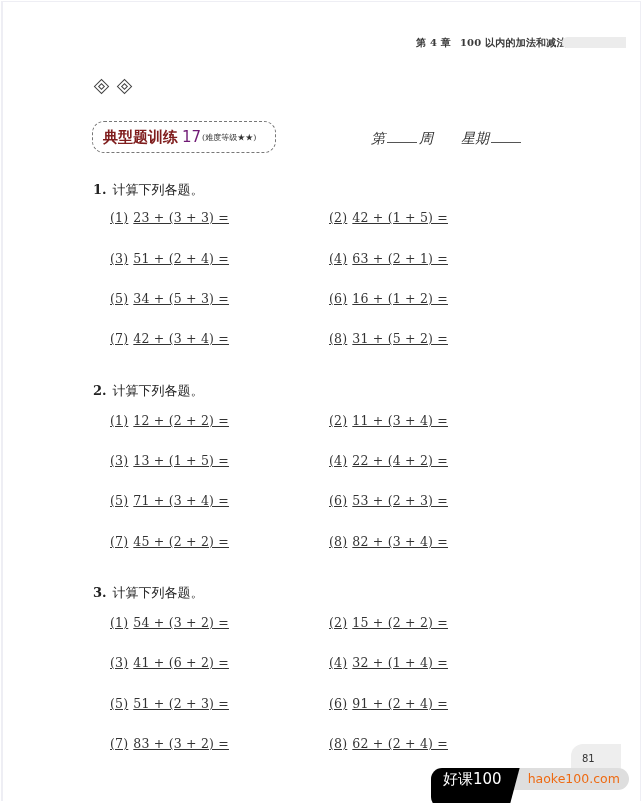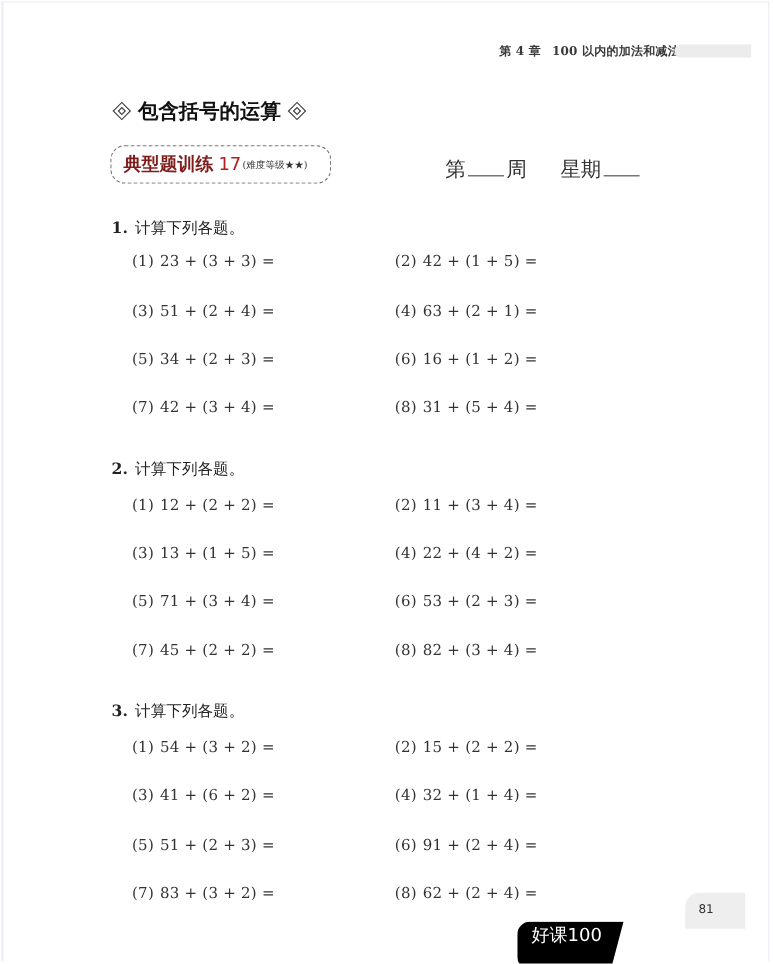--- a/index.html
+++ b/index.html
@@ -44,40 +44,41 @@
     border: 1.5px dashed #777; border-radius: 12px;
     box-sizing: border-box;
     display: flex; align-items: center; padding-left: 10px; white-space: nowrap;
   }
   .practice-title {
     font-family: "DejaVu Sans", "Liberation Sans", sans-serif;
     font-size: 15px; font-weight: bold; color: #7f1d1d;
   }
   .practice-num {
     font-family: "DejaVu Sans", "Liberation Sans", sans-serif;
-    font-size: 15px; color: #b91c1c; margin-left: 4px;
+    font-size: 15px; color: #701a75; margin-left: 4px;
   }
   .practice-diff { font-size: 8px; color: #333; margin-left: 1px; }
   .week-area {
     position: absolute; left: 371px; top: 130px;
-    font-size: 17px; color: #333; white-space: nowrap; 
+    font-size: 14px; color: #333; white-space: nowrap; font-style: italic;
   }
   .blank {
     display: inline-block; width: 30px; border-bottom: 1px solid #555;
     height: 12px; vertical-align: baseline; margin: 0 2px;
   }
   .week-area .gap { display: inline-block; width: 28px; }
   .question-head {
     position: absolute; left: 93px;
     font-size: 13px; color: #222; white-space: nowrap;
   }
   .question-head .qnum { font-weight: bold; margin-right: 6px; }
   .item {
     position: absolute; font-size: 12.5px; color: #333; white-space: nowrap;
     letter-spacing: 0.2px;
+    text-decoration: underline;
   }
   .item .lbl { margin-right: 5px; }
   .page-num-tab {
     position: absolute; left: 571px; top: 744px; width: 50px; height: 30px;
     background: #eeeeee; border-radius: 12px 0 0 0;
   }
   .page-num {
     position: absolute; left: 582px; top: 753px;
     font-family: "DejaVu Sans", "Liberation Sans", sans-serif;
     font-size: 10px; color: #333;
@@ -103,45 +104,44 @@
 
 <div class="frame"></div>
 
 <div class="running-header">
   <span class="chap">第 4 章</span><span>100 以内的加法和减法(一)</span>
 </div>
 <div class="header-bar"></div>
 
 <div class="section-title">
   <span class="diamond"></span>
-  <span>包含括号的运算</span>
   <span class="diamond"></span>
 </div>
 
 <div class="practice-box">
   <span class="practice-title">典型题训练</span>
   <span class="practice-num">17</span>
   <span class="practice-diff">(难度等级★★)</span>
 </div>
 
 <div class="week-area">
   <span>第</span><span class="blank"></span><span>周</span><span class="gap"></span><span>星期</span><span class="blank"></span>
 </div>
 
 <div class="question-head" style="top:181px">
   <span class="qnum">1.</span><span>计算下列各题。</span>
 </div>
 <div class="item" style="left:110px;top:210px"><span class="lbl">(1)</span><span>23 + (3 + 3) =</span></div>
 <div class="item" style="left:329px;top:210px"><span class="lbl">(2)</span><span>42 + (1 + 5) =</span></div>
 <div class="item" style="left:110px;top:251px"><span class="lbl">(3)</span><span>51 + (2 + 4) =</span></div>
 <div class="item" style="left:329px;top:251px"><span class="lbl">(4)</span><span>63 + (2 + 1) =</span></div>
-<div class="item" style="left:110px;top:291px"><span class="lbl">(5)</span><span>34 + (2 + 3) =</span></div>
+<div class="item" style="left:110px;top:291px"><span class="lbl">(5)</span><span>34 + (5 + 3) =</span></div>
 <div class="item" style="left:329px;top:291px"><span class="lbl">(6)</span><span>16 + (1 + 2) =</span></div>
 <div class="item" style="left:110px;top:331px"><span class="lbl">(7)</span><span>42 + (3 + 4) =</span></div>
-<div class="item" style="left:329px;top:331px"><span class="lbl">(8)</span><span>31 + (5 + 4) =</span></div>
+<div class="item" style="left:329px;top:331px"><span class="lbl">(8)</span><span>31 + (5 + 2) =</span></div>
 
 <div class="question-head" style="top:382px">
   <span class="qnum">2.</span><span>计算下列各题。</span>
 </div>
 <div class="item" style="left:110px;top:413px"><span class="lbl">(1)</span><span>12 + (2 + 2) =</span></div>
 <div class="item" style="left:329px;top:413px"><span class="lbl">(2)</span><span>11 + (3 + 4) =</span></div>
 <div class="item" style="left:110px;top:453px"><span class="lbl">(3)</span><span>13 + (1 + 5) =</span></div>
 <div class="item" style="left:329px;top:453px"><span class="lbl">(4)</span><span>22 + (4 + 2) =</span></div>
 <div class="item" style="left:110px;top:493px"><span class="lbl">(5)</span><span>71 + (3 + 4) =</span></div>
 <div class="item" style="left:329px;top:493px"><span class="lbl">(6)</span><span>53 + (2 + 3) =</span></div>
@@ -158,13 +158,14 @@
 <div class="item" style="left:110px;top:696px"><span class="lbl">(5)</span><span>51 + (2 + 3) =</span></div>
 <div class="item" style="left:329px;top:696px"><span class="lbl">(6)</span><span>91 + (2 + 4) =</span></div>
 <div class="item" style="left:110px;top:736px"><span class="lbl">(7)</span><span>83 + (3 + 2) =</span></div>
 <div class="item" style="left:329px;top:736px"><span class="lbl">(8)</span><span>62 + (2 + 4) =</span></div>
 
 <div class="page-num-tab"></div>
 <div class="page-num">81</div>
 
 <div class="watermark">
   <span class="wm-left">好课100</span>
+  <span class="wm-right">haoke100.com</span>
 </div>
 
 </body></html>

